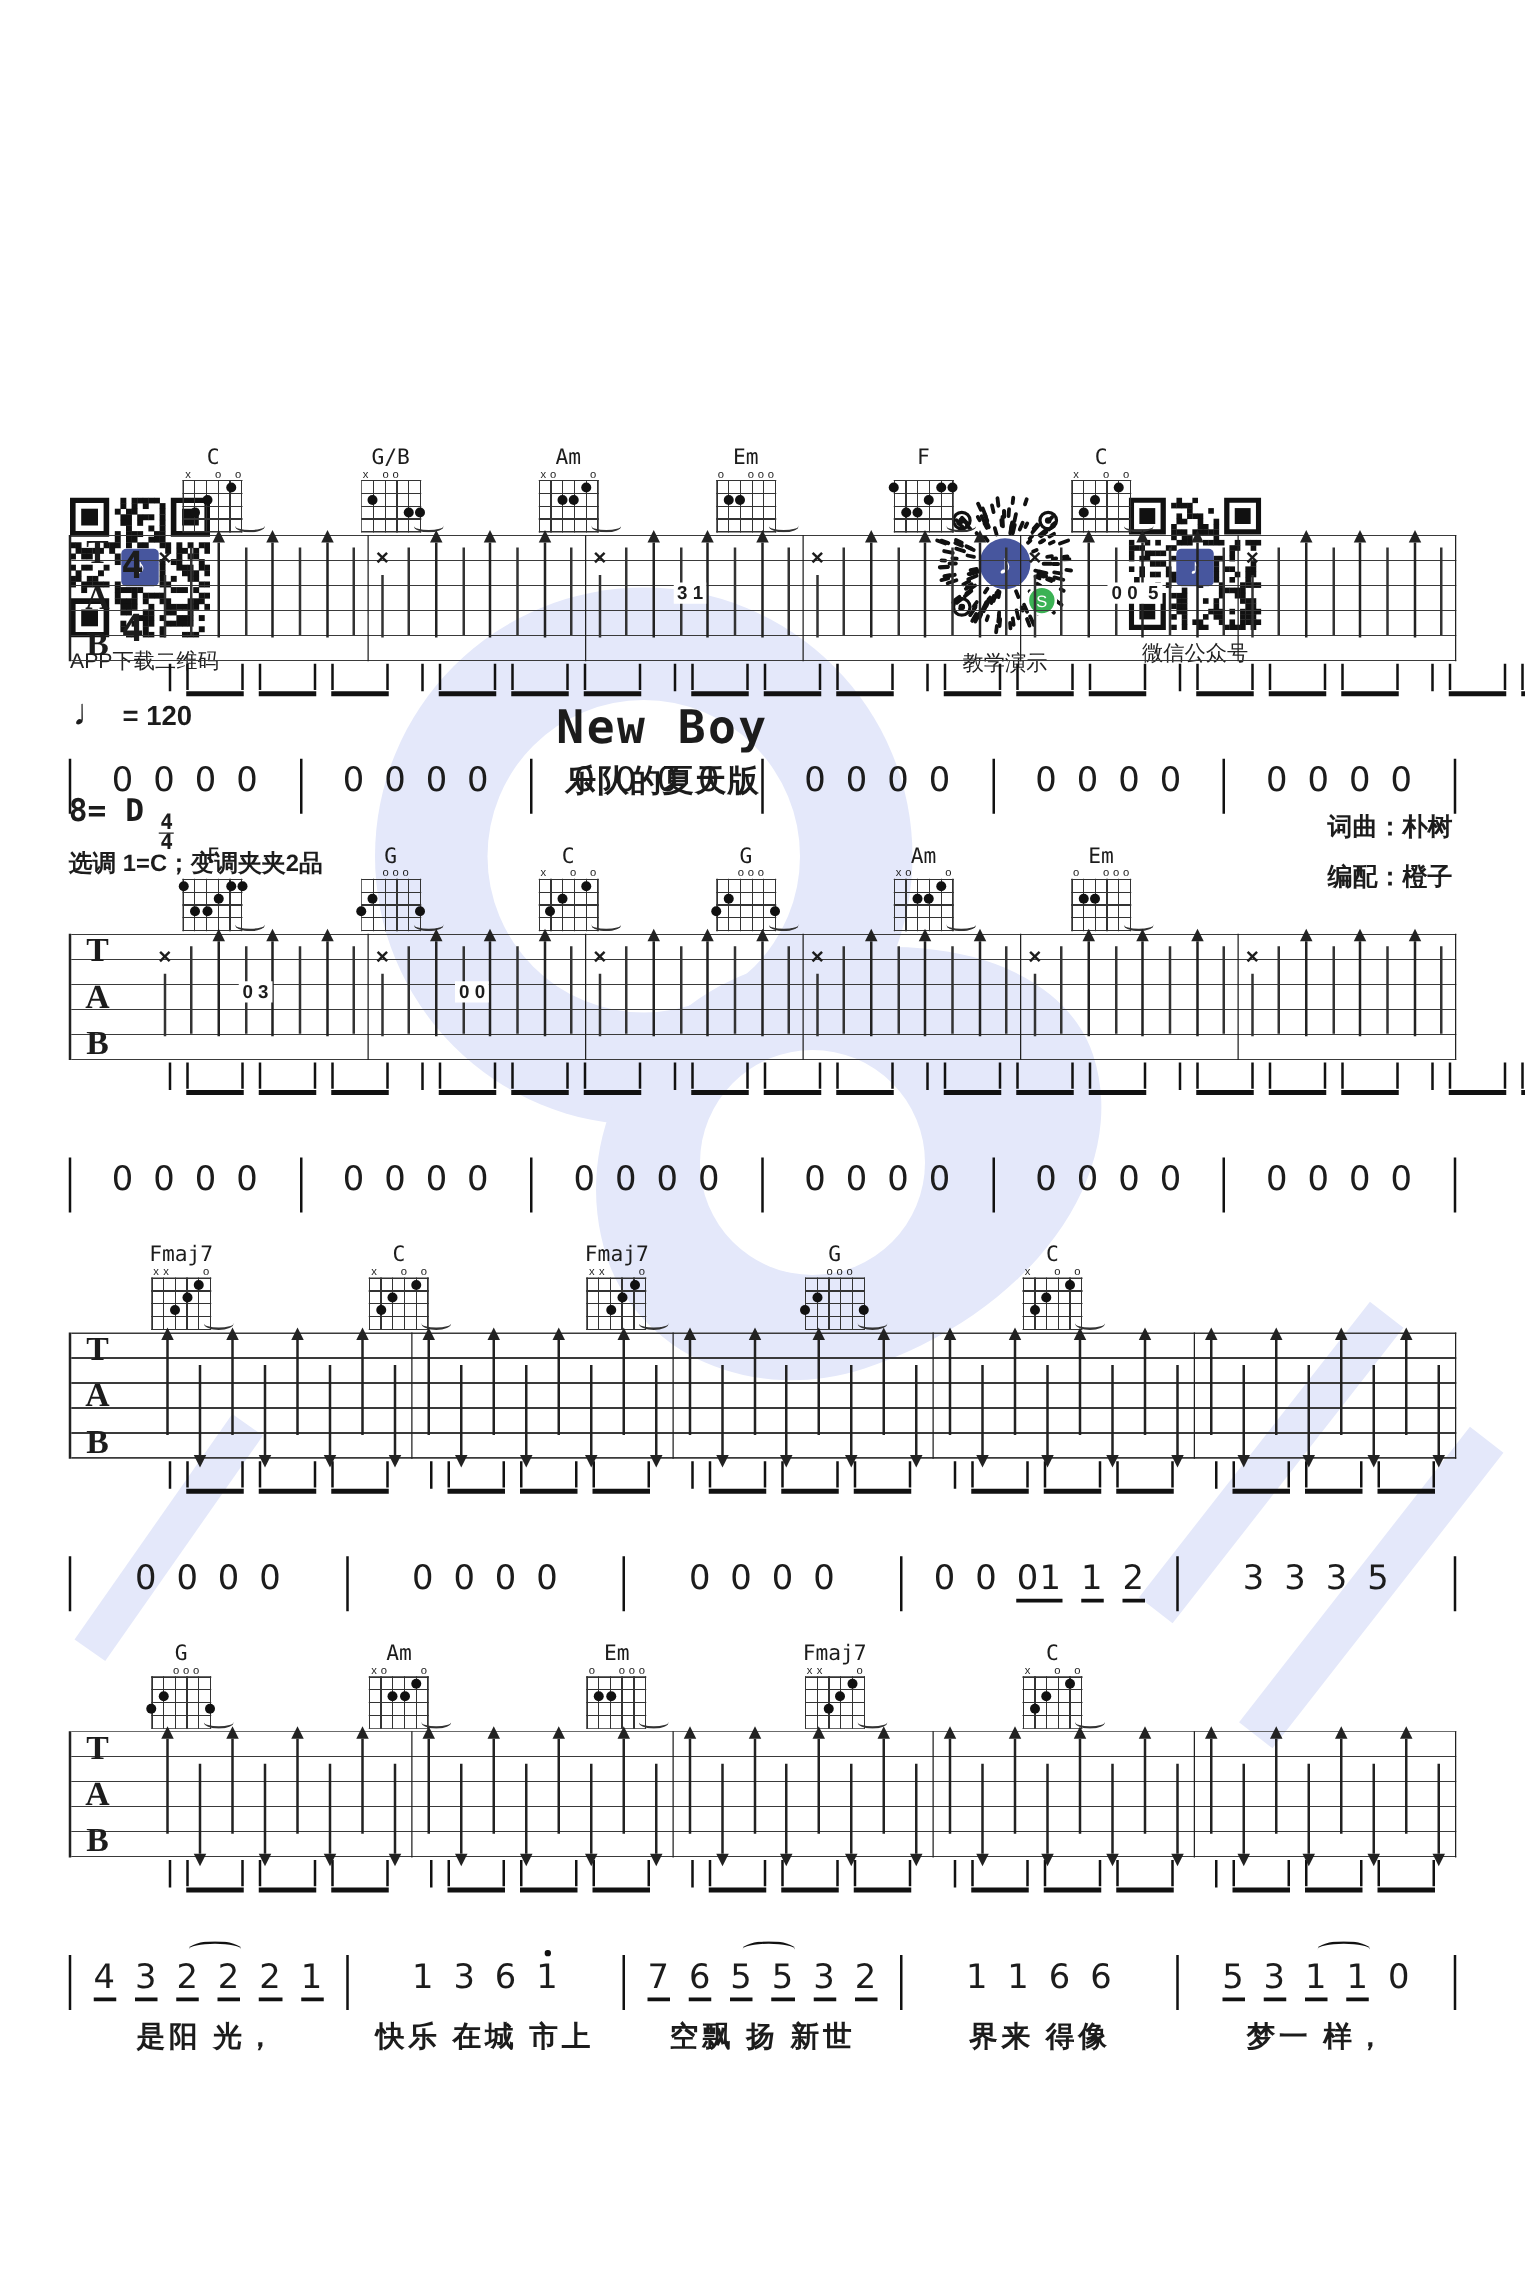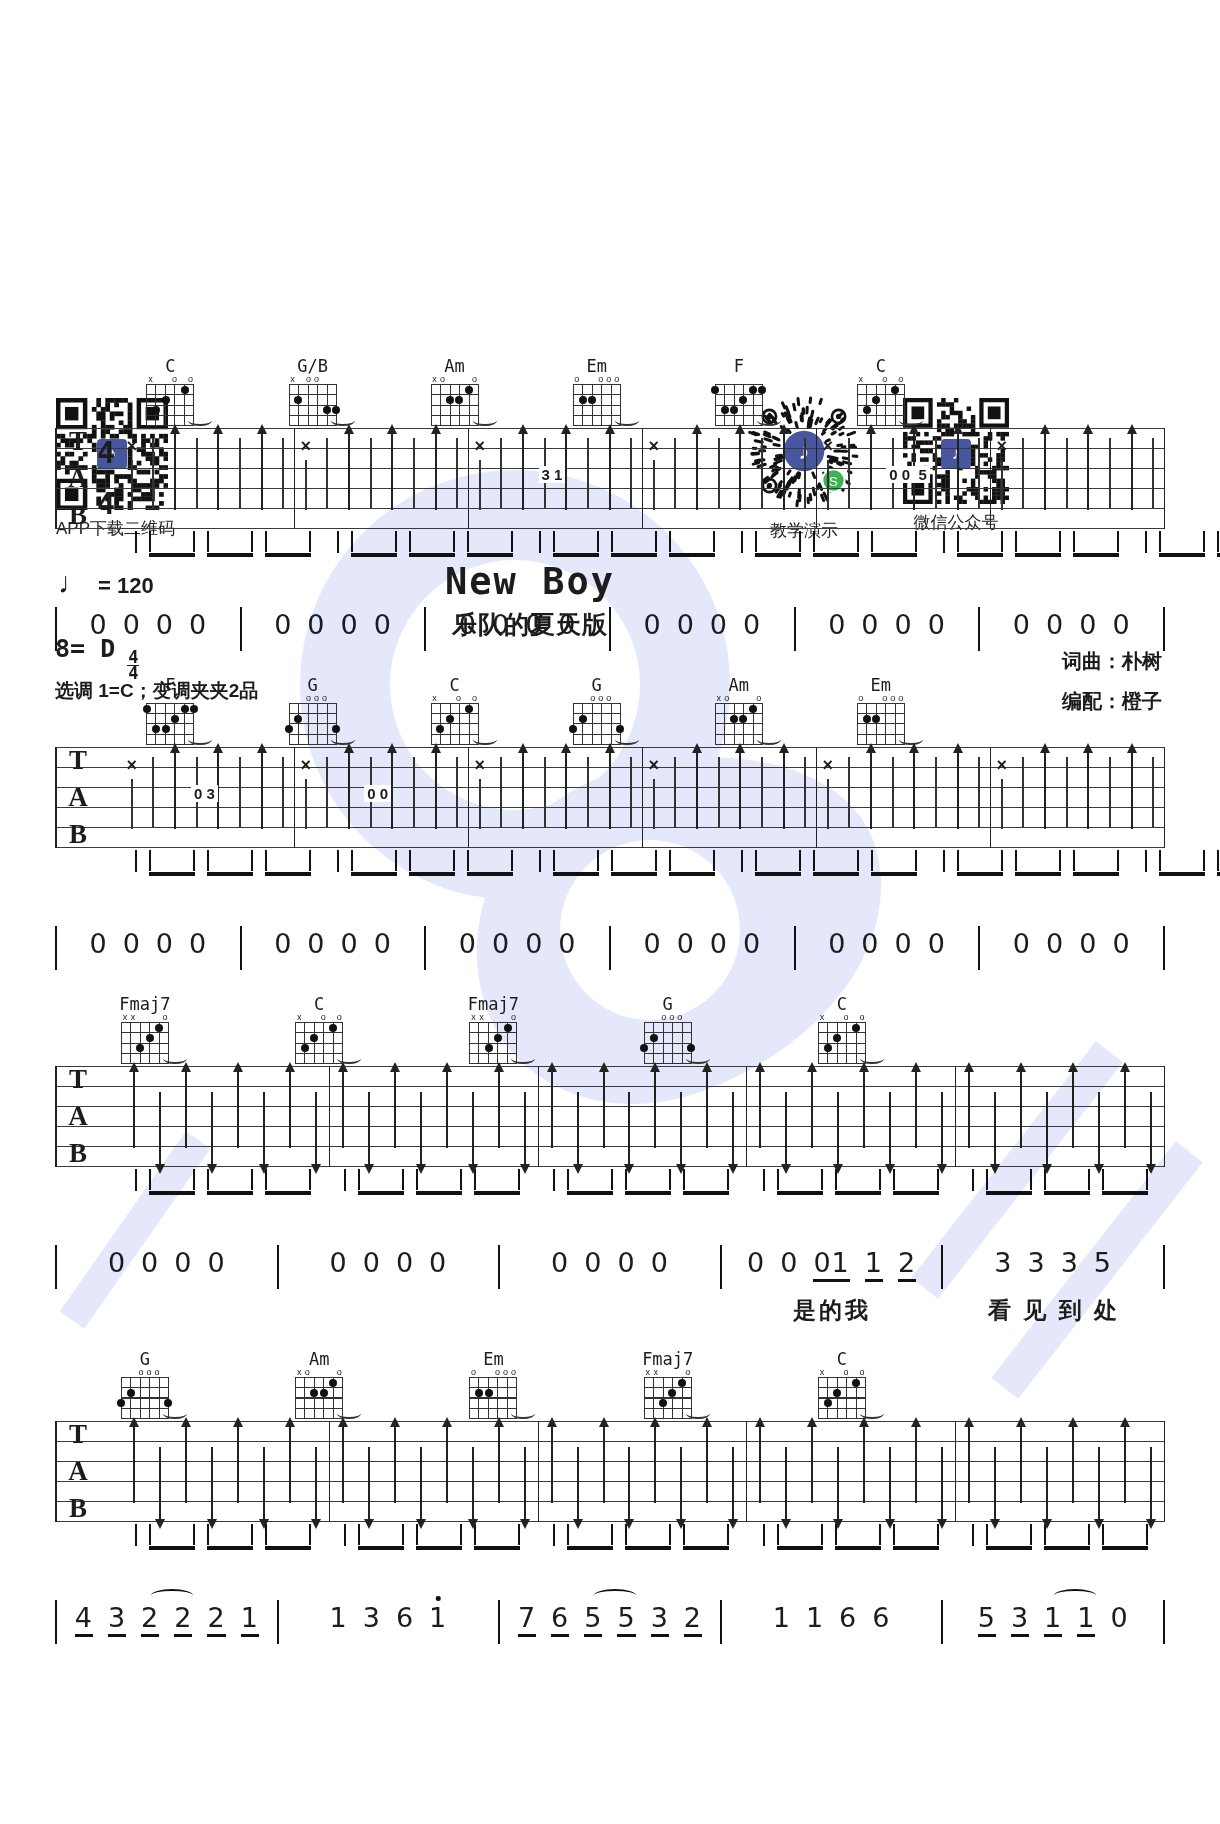--- a/index.html
+++ b/index.html
@@ -22,21 +22,21 @@
 
   
   .qrbox{position:absolute;text-align:center}
   #qr-left{left:56px;top:42px;width:112px}
   #qr-mid{left:742px;top:34px;width:124px}
   #qr-right{left:902px;top:42px;width:108px}
   .qrsvg svg{display:block;margin:0 auto}
   .qrlogo{position:absolute;left:50%;top:56px;transform:translate(-50%,-50%);width:30px;height:30px;background:var(--blue);color:#fff;border-radius:4px;font-size:17px;line-height:30px;text-align:center}
   .qr-label{margin-top:7px;font-size:17px;color:#222;white-space:nowrap}
 
-  .tempo{position:absolute;left:58px;top:210px;font-size:22px;font-weight:bold}
+  .tempo{position:absolute;left:58px;top:198px;font-size:22px;font-weight:bold}
   .tempo .notg{font-size:30px;margin-right:10px;font-weight:normal}
   .title{position:absolute;left:0;top:204px;width:1060px;text-align:center;font-family:"DejaVu Sans Mono",monospace;font-size:37px;font-weight:bold;letter-spacing:2px}
   .subtitle{position:absolute;left:0;top:252px;width:1060px;text-align:center;font-size:25px;font-weight:bold;letter-spacing:1px}
   .keyline{position:absolute;left:55px;top:278px;font-family:"DejaVu Sans Mono",monospace;font-size:25px;font-weight:bold}
   .frac{display:inline-flex;flex-direction:column;font-size:17px;line-height:15px;margin-left:12px;vertical-align:-6px;text-align:center}
   .frac b:first-child{border-bottom:1.5px solid #222;padding:0 1px}
   .credit{position:absolute;right:58px;font-size:20px;font-weight:bold}
   .c1{top:292px}.c2{top:332px}
   .tuning{position:absolute;left:55px;top:322px;font-size:19px;font-weight:bold}
 
@@ -1806,27 +1806,20 @@
               <span class="tok u">1</span>
               <span class="tok u">2</span>
             </div>
             <div class="nm">
               <span class="tok">3</span>
               <span class="tok">3</span>
               <span class="tok">3</span>
               <span class="tok">5</span>
             </div>
           </div>
-          <div class="lyr">
-            <div class="lm"></div>
-            <div class="lm"></div>
-            <div class="lm"></div>
-            <div class="lm">是的我</div>
-            <div class="lm">看 见 到 处</div>
-          </div>
         </section>
         <section class="system">
           <div class="chordrow">
             <div class="chord" style="left:8.1%">
       <div class="cname">G</div>
       <div class="cmark">
                 <i></i>
                 <i></i>
                 <i>o</i>
                 <i>o</i>
@@ -2154,20 +2147,27 @@
               <span class="tok">6</span>
               <span class="tok">6</span>
             </div>
             <div class="nm">
               <span class="tok u">5</span>
               <span class="tok u">3</span>
               <span class="tok u">1<span class="tie"></span></span>
               <span class="tok u">1</span>
               <span class="tok">0</span>
             </div>
+          </div>
+          <div class="lyr">
+            <div class="lm">是阳 光，</div>
+            <div class="lm">快乐 在城 市上</div>
+            <div class="lm">空飘 扬 新世</div>
+            <div class="lm">界来 得像</div>
+            <div class="lm">梦一 样，</div>
           </div>
         </section>
       </main>
 
     <footer>
       
       
       
     </footer>
   </div>

